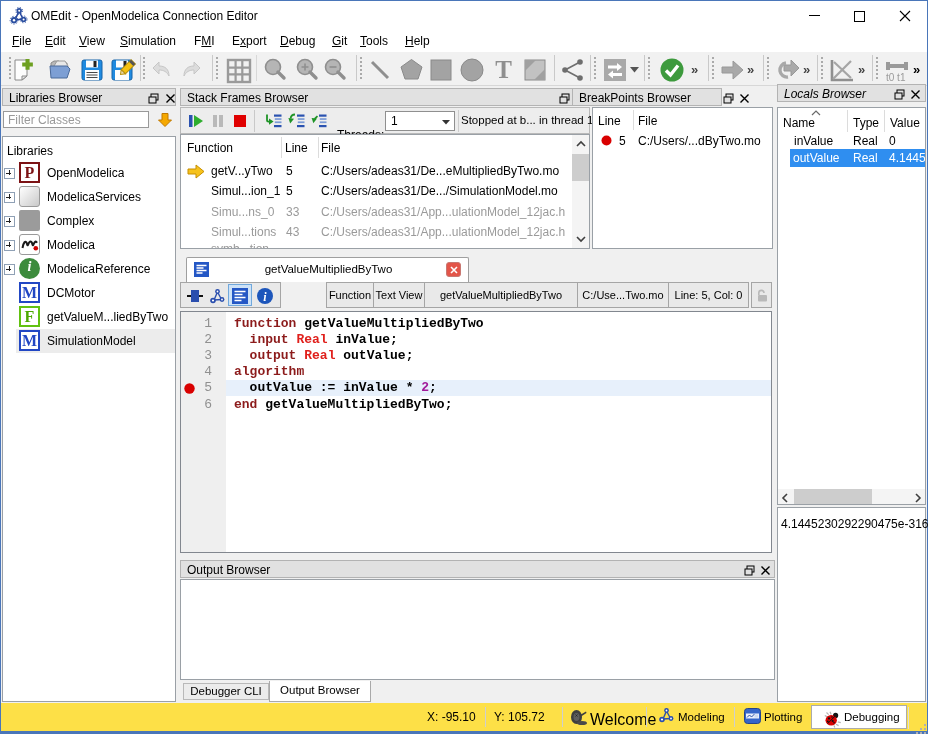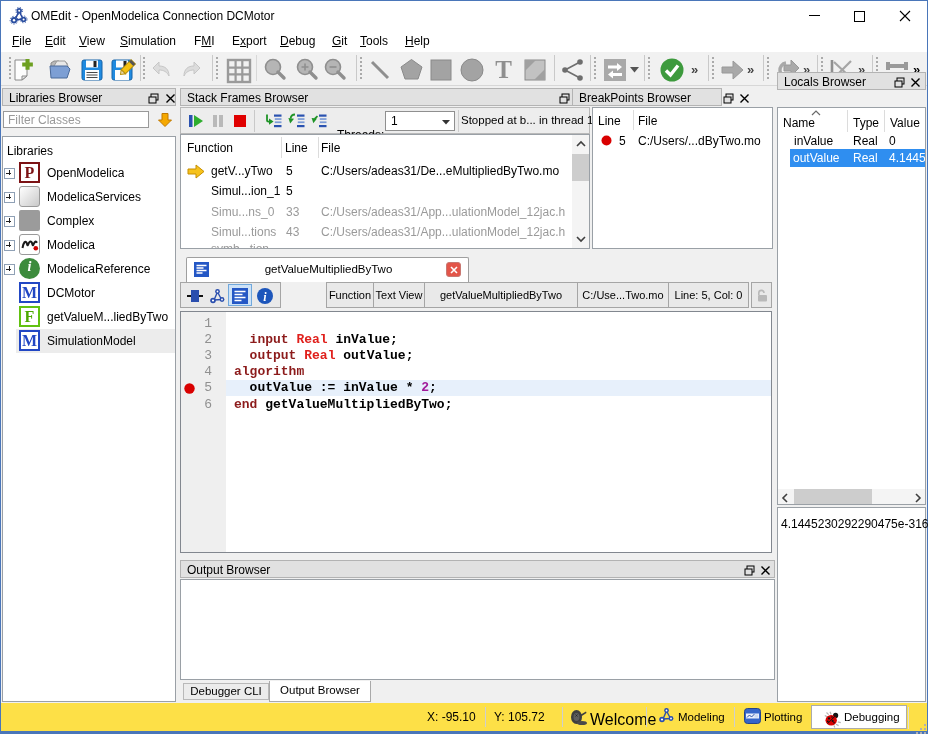--- a/index.html
+++ b/index.html
@@ -56,21 +56,21 @@
     <circle cx="9.2" cy="3.8" r="2.7" fill="#2a4ea0"></circle>
     <circle cx="4" cy="13.2" r="3.1" fill="#2a4ea0"></circle>
     <circle cx="13.6" cy="12.4" r="2.7" fill="#2a4ea0"></circle>
     <circle cx="9.2" cy="3.8" r="3.4" fill="none" stroke="#2a4ea0" stroke-width="1" stroke-dasharray="1.2 1.5"></circle>
     <circle cx="4" cy="13.2" r="3.9" fill="none" stroke="#2a4ea0" stroke-width="1" stroke-dasharray="1.2 1.5"></circle>
     <circle cx="13.6" cy="12.4" r="3.4" fill="none" stroke="#2a4ea0" stroke-width="1" stroke-dasharray="1.2 1.5"></circle>
     <circle cx="9.2" cy="3.8" r="1" fill="#fff"></circle>
     <circle cx="4" cy="13.2" r="1.2" fill="#fff"></circle>
     <circle cx="13.6" cy="12.4" r="1" fill="#fff"></circle>
   </svg>
-  <div class="abs" style="left:30px;top:8px;font-size:12px;">OMEdit - OpenModelica Connection DCMotor</div>
+  <div class="abs" style="left:30px;top:8px;font-size:12px;">OMEdit - OpenModelica Connection Editor</div>
   <div class="abs" style="left:808px;top:14px;width:11px;height:1px;background:#000;"></div>
   <div class="abs" style="left:853px;top:10px;width:9px;height:9px;border:1px solid #000;"></div>
   <svg style="left:898px;top:9px;" width="12" height="12" viewBox="0 0 12 12">
       <path d="M1 1 L11 11 M11 1 L1 11" stroke="#000" stroke-width="1.1"></path>
     </svg>
 </div>
 <div id="menubar">
   <div class="mi" style="left:11px;"><u>F</u>ile</div>
   <div class="mi" style="left:44px;"><u>E</u>dit</div>
   <div class="mi" style="left:78px;"><u>V</u>iew</div>
@@ -342,20 +342,21 @@
   <div class="colsep" style="left:100px;top:2px;height:21px;"></div>
   <div class="colsep" style="left:137px;top:2px;height:21px;"></div>
   <svg style="left:6px;top:29px;" width="18" height="15" viewBox="0 0 18 15">
     <path d="M1 5 h8 v-4 l8 6.5 -8 6.5 v-4 h-8 z" fill="#f6c21c" stroke="#c78f00" stroke-width="1"></path>
   </svg>
   <div class="cell" style="left:30px;top:29px;">getV...yTwo</div>
   <div class="cell" style="left:105px;top:29px;">5</div>
   <div class="cell" style="left:140px;top:29px;">C:/Users/adeas31/De...eMultipliedByTwo.mo</div>
   <div class="cell" style="left:30px;top:49px;">Simul...ion_1</div>
   <div class="cell" style="left:105px;top:49px;">5</div>
+  <div class="cell" style="left:140px;top:49px;">C:/Users/adeas31/De.../SimulationModel.mo</div>
   <div class="cell gray" style="left:30px;top:70px;">Simu...ns_0</div>
   <div class="cell gray" style="left:105px;top:70px;">33</div>
   <div class="cell gray" style="left:140px;top:70px;">C:/Users/adeas31/App...ulationModel_12jac.h</div>
   <div class="cell gray" style="left:30px;top:90px;">Simul...tions</div>
   <div class="cell gray" style="left:105px;top:90px;">43</div>
   <div class="cell gray" style="left:140px;top:90px;">C:/Users/adeas31/App...ulationModel_12jac.h</div>
   <div class="cell gray" style="left:30px;top:107px;height:6px;">symb...tion</div>
 
   <div class="abs" style="left:391px;top:0;width:17px;height:113px;background:#f4f4f4;">
     <svg style="left:4px;top:6px;" width="10" height="6" viewBox="0 0 10 6">
@@ -382,21 +383,21 @@
   <div class="cell" style="left:5px;top:6px;">Line</div>
   <div class="cell" style="left:45px;top:6px;">File</div>
   <div class="colsep" style="left:40px;top:2px;height:20px;"></div>
   <svg class="abs" style="left:8px;top:27px;" width="11" height="11" viewBox="0 0 11 11">
       <circle cx="5.5" cy="5.5" r="5" fill="#d90000"></circle>
     </svg>
   <div class="cell" style="left:26px;top:26px;">5</div>
   <div class="cell" style="left:45px;top:26px;">C:/Users/...dByTwo.mo</div>
 </div>
 
-<div class="dockhead" style="left:777px;top:72px;width:149px;">
+<div class="dockhead" style="left:777px;top:84px;width:149px;font-style:italic;">
   <div class="t">Locals Browser</div>
   <svg class="abs" style="left:116px;top:4px;" width="11" height="11" viewBox="0 0 11 11">
       <rect x="3" y="1" width="7" height="6" fill="#e1e1e1" stroke="#000"></rect>
       <rect x="1" y="4" width="7" height="6" fill="#e1e1e1" stroke="#000"></rect>
     </svg>
   <svg class="abs" style="left:132px;top:4px;" width="11" height="11" viewBox="0 0 11 11">
       <path d="M1.5 1.5 L9.5 9.5 M9.5 1.5 L1.5 9.5" stroke="#000" stroke-width="1.4"></path>
     </svg>
 </div>
 <div class="whitebox" style="left:777px;top:107px;width:149px;height:398px;" id="localstable">
@@ -491,20 +492,21 @@
   <div class="abs" style="left:45px;top:68px;width:545px;height:16px;background:#e7f0fb;"></div>
   <svg style="left:3px;top:71px;" width="11" height="11" viewBox="0 0 11 11">
       <circle cx="5.5" cy="5.5" r="5.2" fill="#d90000"></circle>
     </svg>
   <div class="lnum" style="position:absolute;left:0;top:4px;width:31px;text-align:right;">1</div>
   <div class="lnum" style="position:absolute;left:0;top:20.1px;width:31px;text-align:right;">2</div>
   <div class="lnum" style="position:absolute;left:0;top:36.2px;width:31px;text-align:right;">3</div>
   <div class="lnum" style="position:absolute;left:0;top:52.3px;width:31px;text-align:right;">4</div>
   <div class="lnum" style="position:absolute;left:0;top:68.4px;width:31px;text-align:right;">5</div>
   <div class="lnum" style="position:absolute;left:0;top:84.5px;width:31px;text-align:right;">6</div>
+  <div class="code abs" style="left:53px;top:4px;"><span class="kw">function</span> getValueMultipliedByTwo</div>
   <div class="code abs" style="left:53px;top:20.1px;">  <span class="kw">input</span> <span class="ty">Real</span> inValue;</div>
   <div class="code abs" style="left:53px;top:36.2px;">  <span class="kw">output</span> <span class="ty">Real</span> outValue;</div>
   <div class="code abs" style="left:53px;top:52.3px;"><span class="kw">algorithm</span></div>
   <div class="code abs" style="left:53px;top:68.4px;">  outValue := inValue * <span class="num">2</span>;</div>
   <div class="code abs" style="left:53px;top:84.5px;"><span class="kw">end</span> getValueMultipliedByTwo;</div>
 </div>
 
 <div class="dockhead" style="left:180px;top:560px;width:595px;">
   <div class="t">Output Browser</div>
   <svg class="abs" style="left:563px;top:4px;" width="11" height="11" viewBox="0 0 11 11">

